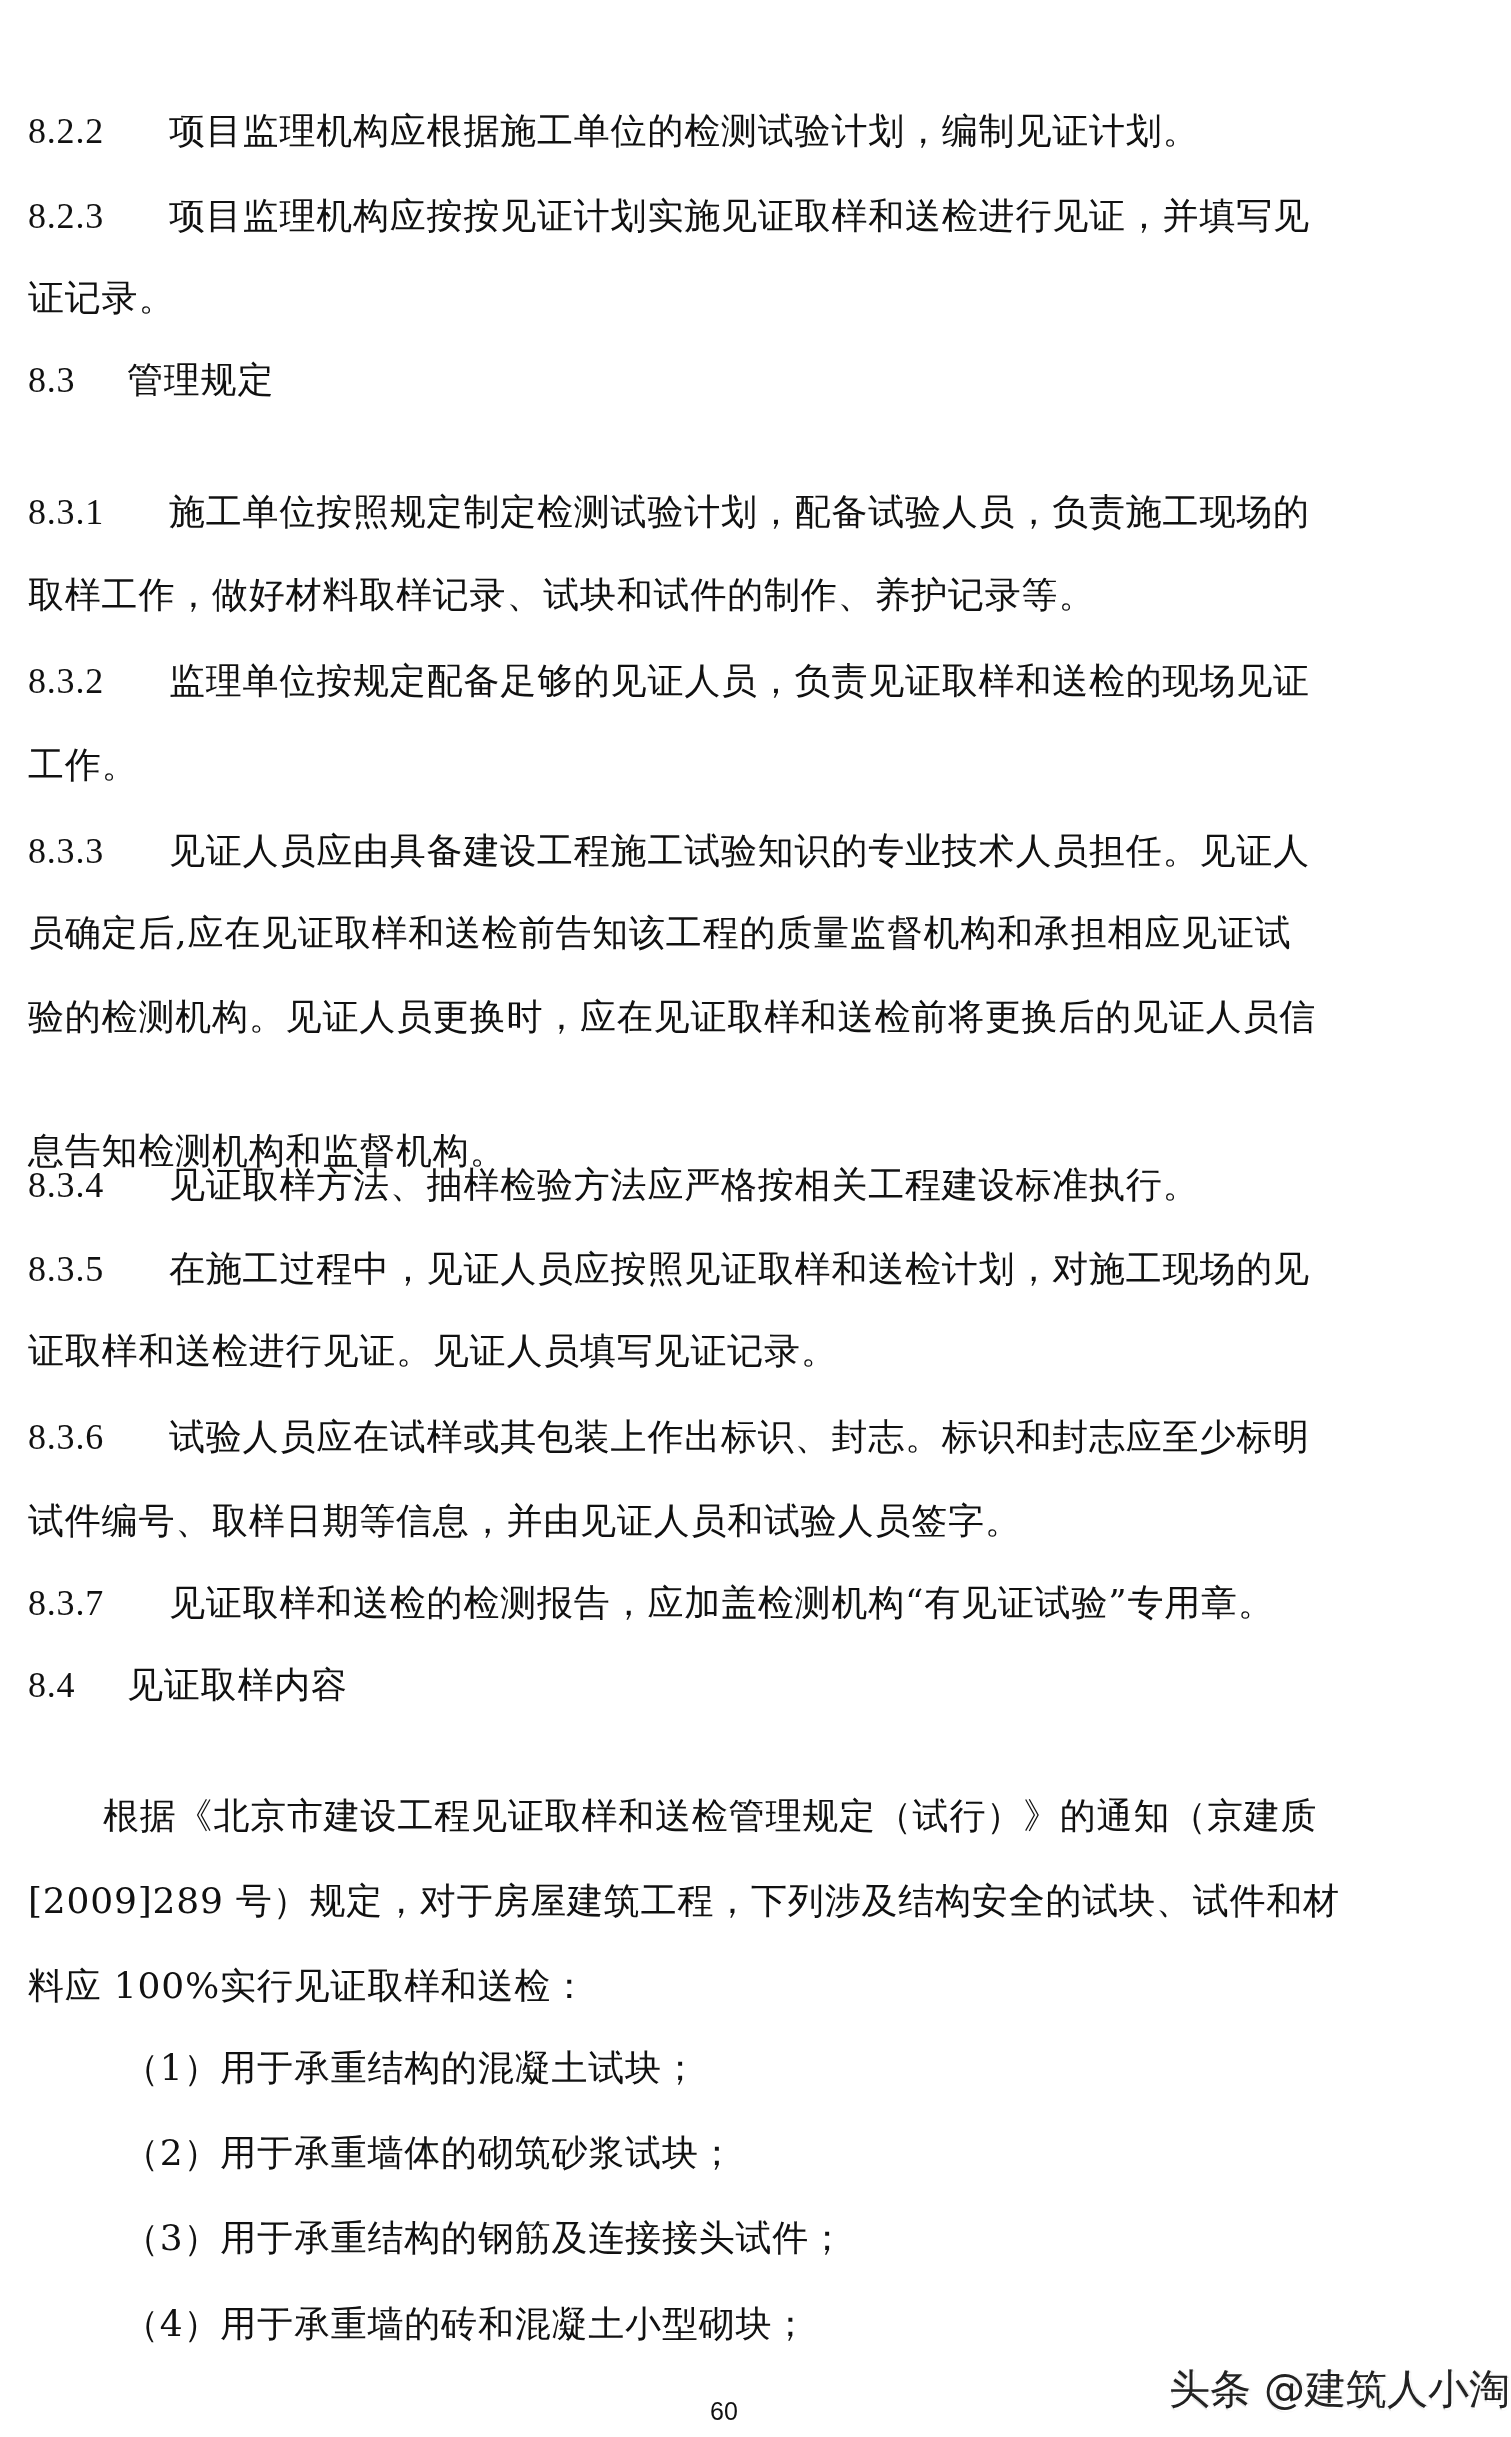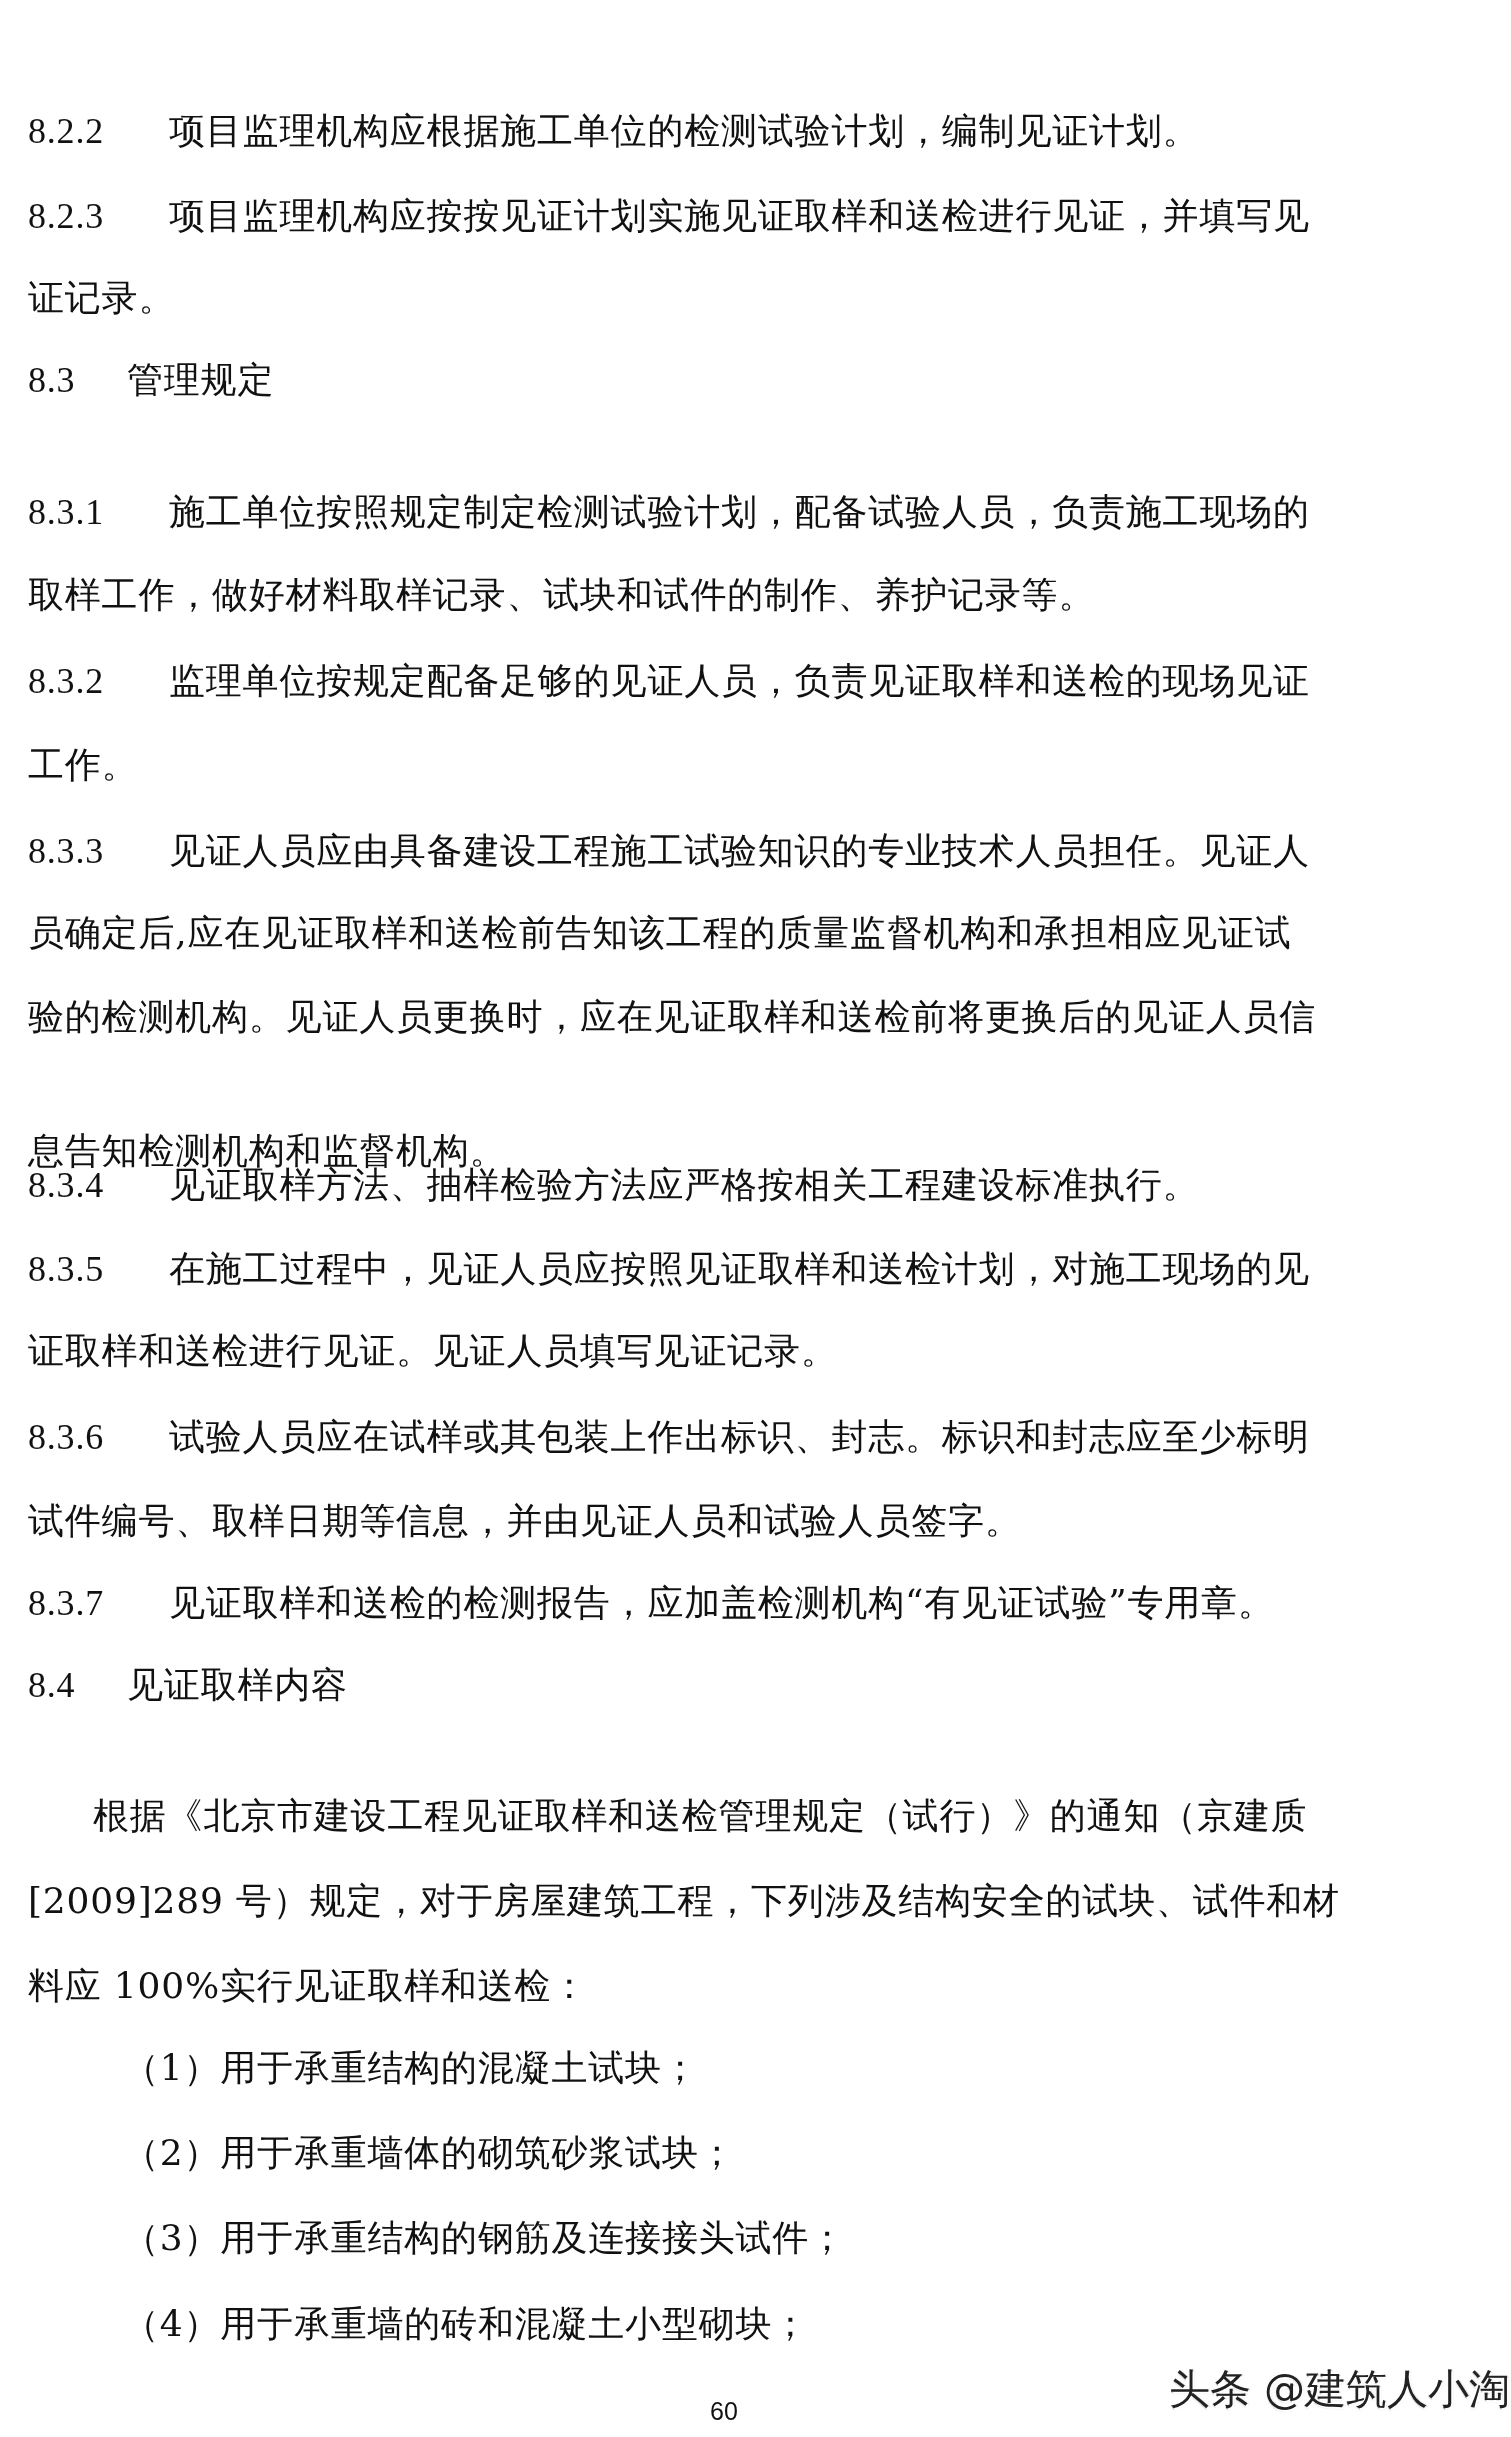--- a/index.html
+++ b/index.html
@@ -1,21 +1,21 @@
 <!DOCTYPE html>
 <html style="font-size:13.3px"><head>
 <meta charset="utf-8">
 <style>
   html, body { margin: 0; padding: 0; background: #ffffff; }
   body { width: 1512px; height: 2438px; position: relative; overflow: hidden;
          font-family: "DejaVu Serif", "Liberation Serif", serif; color: #111; }
   .line { position: absolute; left: 28px; font-size: 36px; line-height: 50px; white-space: nowrap; letter-spacing: 0.8px; }
   .num { display: inline-block; width: 141px; font-family: "Liberation Serif", serif; }
   .num.h { width: 99px; }
-  .indent { left: 93px; }
+  .indent { left: 103px; }
   .item { left: 123px; }
   .pagenum { position: absolute; left: 710px; top: 2397px; font-size: 25px; font-family: "Liberation Sans", sans-serif; }
   .wm { position: absolute; left: 1169px; top: 2362px; font-size: 41px; font-family: "DejaVu Sans", sans-serif;
         color: #222; text-shadow: 1.7px 1.7px 0 #fff, -0.8px -0.8px 0 #fff, 0.8px 0.8px 1.7px #777; text-align: center; }
 </style>
 </head>
 <body>
 
 <div>
   <div class="line" style="top:106px"><span class="num">8.2.2</span><span>项目监理机构应根据施工单位的检测试验计划，编制见证计划。</span></div>

